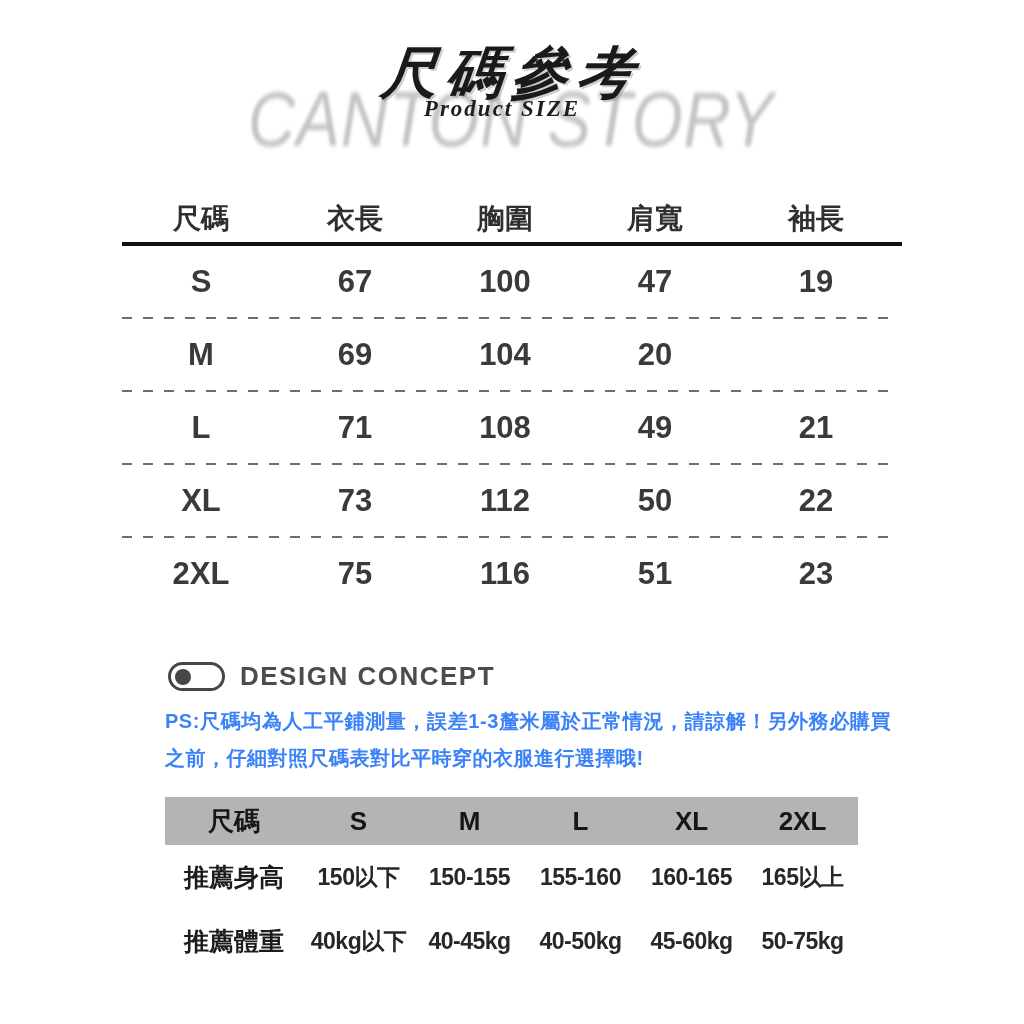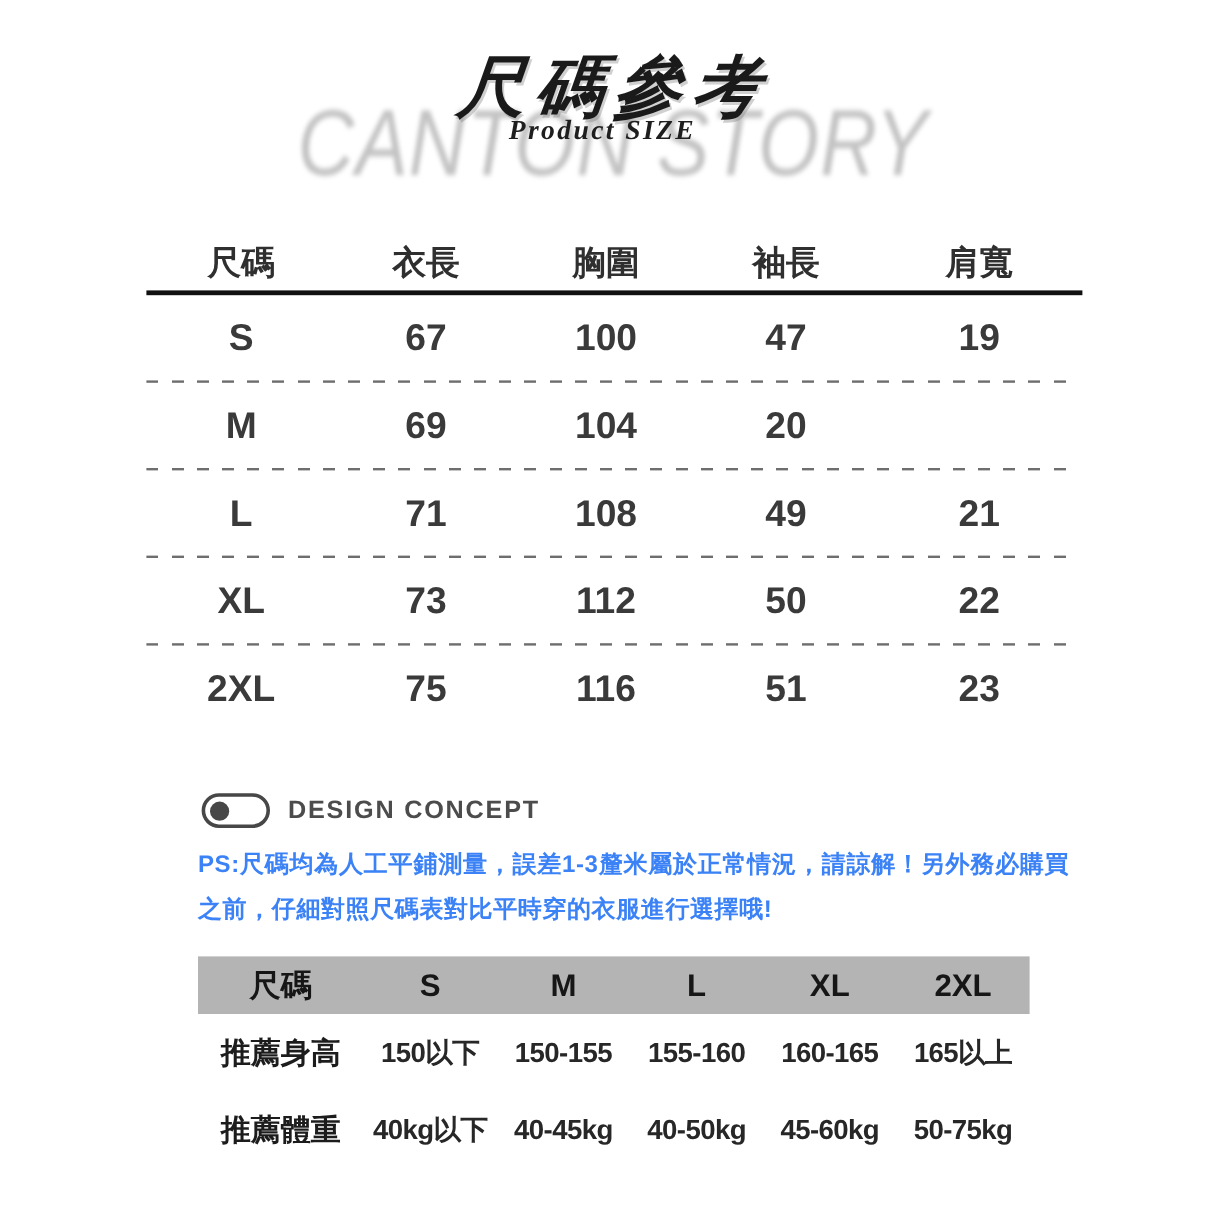--- a/index.html
+++ b/index.html
@@ -61,21 +61,21 @@
   }
 
   
   .design-row { position: absolute; left: 168px; top: 661px; display: flex; align-items: center; z-index: 2; }
   .toggle-icon {
     width: 57px; height: 29px; border: 3px solid #474747; border-radius: 15px;
     display: flex; align-items: center; padding-left: 4px;
   }
   .toggle-dot { width: 16px; height: 16px; border-radius: 50%; background: #474747; }
   .design-label {
-    margin-left: 15px; font-size: 21px; font-weight: 700; color: #4c4c4c;
+    margin-left: 15px; font-size: 26px; font-weight: 700; color: #4c4c4c;
     letter-spacing: 1.5px;
   }
 
   
   .ps-note {
     position: absolute; left: 165px; top: 703px; width: 726px; z-index: 2;
     font-size: 20px; font-weight: 700; color: #3b82f6;
     line-height: 37px; letter-spacing: 0.5px;
     text-align: justify;
   }
@@ -110,22 +110,22 @@
   <div class="title-wrap">
     <div class="main-title">尺碼參考</div>
   </div>
   <div class="sub-title">Product SIZE</div>
 
   <div class="size-table">
     <div class="st-header">
       <div class="cell">尺碼</div>
       <div class="cell">衣長</div>
       <div class="cell">胸圍</div>
+      <div class="cell">肩寬</div>
       <div class="cell">袖長</div>
-      <div class="cell">肩寬</div>
     </div>
 
     <div class="st-row">
       <div class="cell">S</div>
       <div class="cell">67</div>
       <div class="cell">100</div>
       <div class="cell">47</div>
       <div class="cell">19</div>
     </div>
     <div class="dash-sep"></div>

